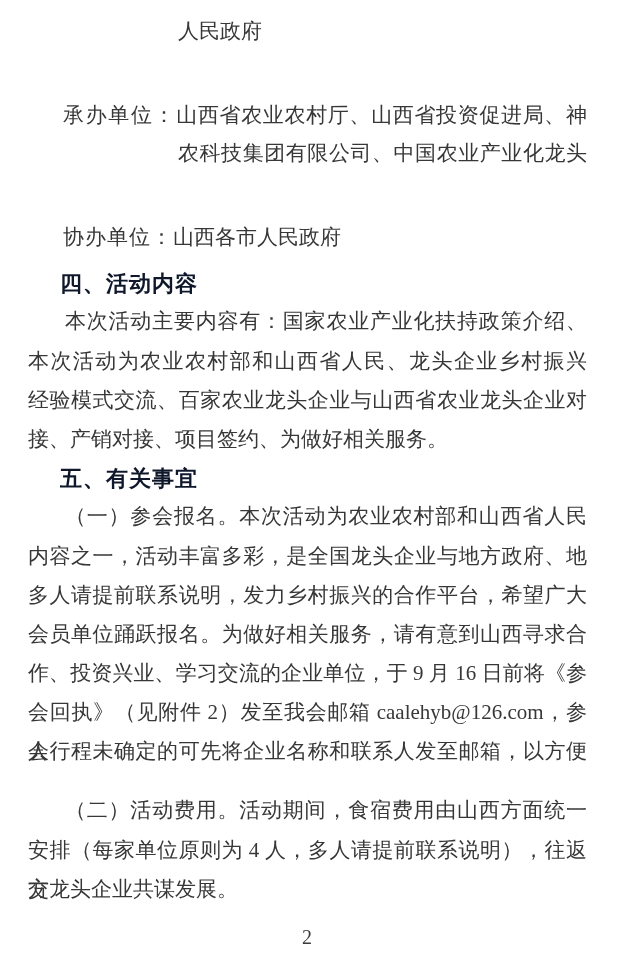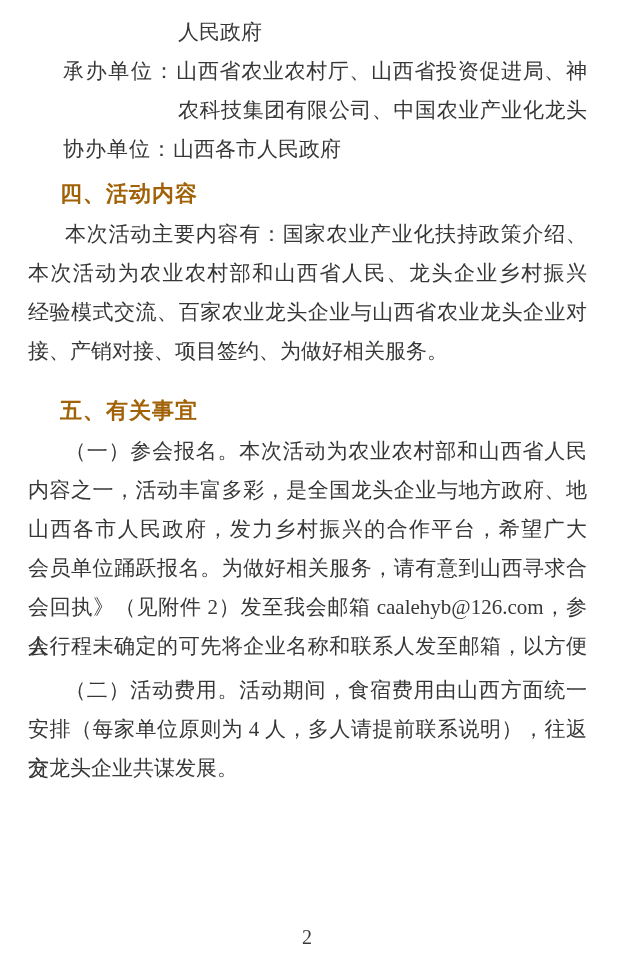--- a/index.html
+++ b/index.html
@@ -23,33 +23,33 @@
     height:39px;
     letter-spacing:0;
     white-space:normal;
   }
   
   .j{
     text-align:justify;
     text-align-last:justify;
   }
   .heading{
-    font-family:Liberation Mono, monospace;
+    font-family:Liberation Serif, serif;
     font-weight:700;
     font-size:22px;
-    color:#a16207;
+    color:#0f172a;
     letter-spacing:1px;
   }
   .mt-h4{margin-top:7px;}
-  .mt-h5{margin-top:22px;}
-  .mt-p2{margin-top:5px;}
-  .ind-label{padding-left:35px;}   
-  .ind-hang{padding-left:150px;}   
+  .mt-h5{margin-top:0;}
+  .mt-p2{margin-top:21px;}
+  .ind-label{padding-left:35px;margin-top:44px;}   
+  .ind-hang{padding-left:150px;font-family:Liberation Mono, monospace;}   
   .ind-head{padding-left:32px;}    
-  .ind-para{padding-left:37px;}    
+  .ind-para{padding-left:37px;font-family:Liberation Mono, monospace;}    
   .label{letter-spacing:1px;}
   .pageno{
     position:absolute;
     left:0;right:25px;top:922px;
     text-align:center;
     font-size:20px;
     line-height:30px;
     color:#3a3a3a;
   }
 </style>
@@ -73,22 +73,23 @@
     <div class="line heading ind-head mt-h4">四、活动内容</div>
     <div class="line j ind-para">本次活动主要内容有：国家农业产业化扶持政策介绍、</div>
     <div class="line j">本次活动为农业农村部和山西省人民、龙头企业乡村振兴</div>
     <div class="line j">经验模式交流、百家农业龙头企业与山西省农业龙头企业对</div>
     <div class="line">接、产销对接、项目签约、为做好相关服务。</div>
 
     <div class="line heading ind-head mt-h5">五、有关事宜</div>
 
     <div class="line j ind-para">（一）参会报名。本次活动为农业农村部和山西省人民</div>
     <div class="line j">内容之一，活动丰富多彩，是全国龙头企业与地方政府、地</div>
-    <div class="line j">山西各市人民政府，发力乡村振兴的合作平台，希望广大</div>
+    <div class="line j">多人请提前联系说明，发力乡村振兴的合作平台，希望广大</div>
     <div class="line j">会员单位踊跃报名。为做好相关服务，请有意到山西寻求合</div>
+    <div class="line j">作、投资兴业、学习交流的企业单位，于 9 月 16 日前将《参</div>
     <div class="line j">会回执》（见附件 2）发至我会邮箱 caalehyb@126.com，参会</div>
     <div class="line j">人行程未确定的可先将企业名称和联系人发至邮箱，以方便</div>
 
     <div class="line j ind-para mt-p2">（二）活动费用。活动期间，食宿费用由山西方面统一</div>
     <div class="line j">安排（每家单位原则为 4 人，多人请提前联系说明），往返交</div>
     <div class="line">方龙头企业共谋发展。</div>
 
   </div>
 
   <div class="pageno">2</div>

